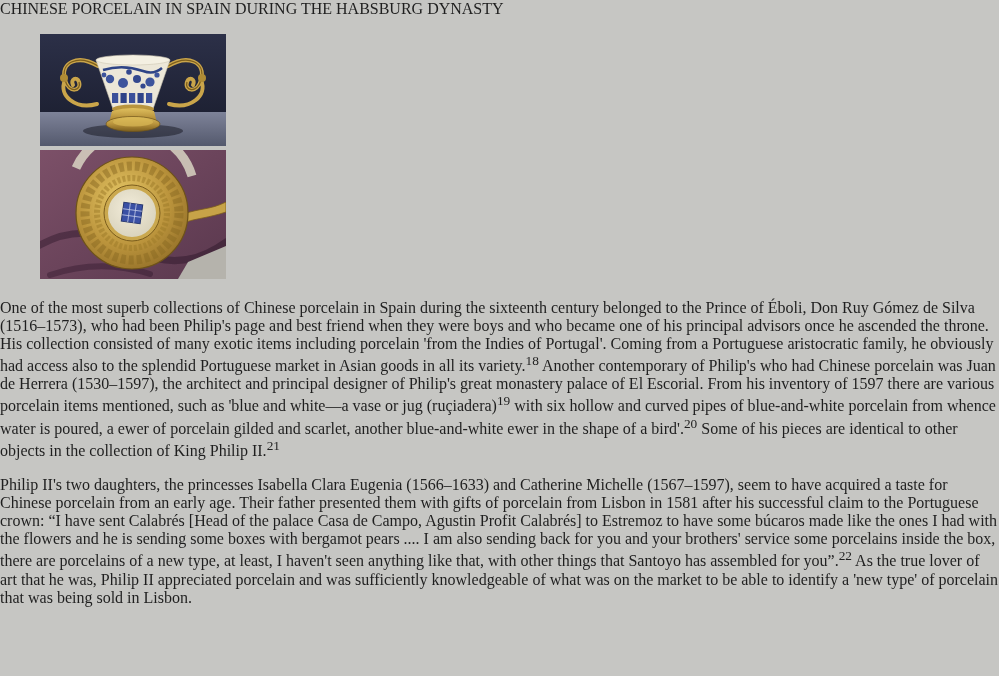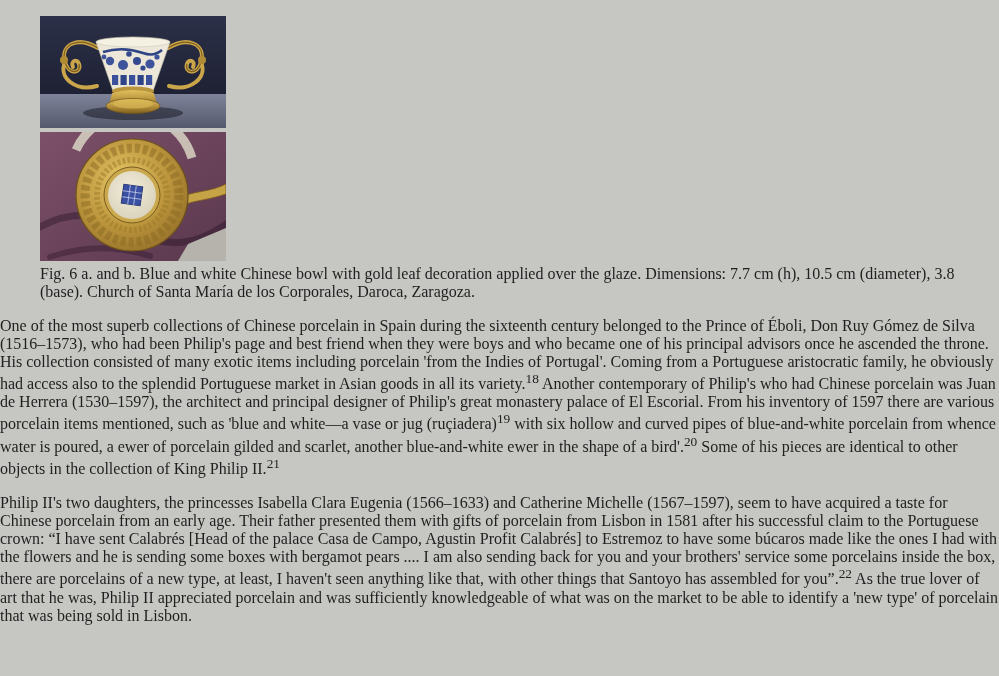--- a/index.html
+++ b/index.html
@@ -75,20 +75,21 @@
 </style>
 </head>
 <body>
 
 <div class="stage">
   <div class="edge-left"></div>
   <div class="edge-right"></div>
   <div class="top-strip"></div>
 
   <div class="page page-left">
+    <div class="rh rh-left">CHINESE PORCELAIN IN SPAIN DURING THE HABSBURG DYNASTY</div>
 
     <div class="text-block tb-left">
       <figure>
         <div class="photo top">
           <svg width="186" height="112" viewBox="0 0 186 112" xmlns="http://www.w3.org/2000/svg">
             <defs>
               <linearGradient id="bgTop" x1="0" y1="0" x2="0" y2="1">
                 <stop offset="0" stop-color="#2c3048"></stop>
                   <stop offset="1" stop-color="#181b2b"></stop>
               </linearGradient>
@@ -168,21 +169,20 @@
             <circle cx="92" cy="63" r="24" fill="url(#cream)"></circle>
             <g transform="translate(92,63) rotate(8)">
               <rect x="-9.5" y="-9.5" width="19" height="19" fill="#3a50a4" stroke="#26366e" stroke-width="1"></rect>
               <line x1="-9.5" y1="-3" x2="9.5" y2="-3" stroke="#c6cde8" stroke-width="1" opacity=".8"></line>
               <line x1="-9.5" y1="3" x2="9.5" y2="3" stroke="#c6cde8" stroke-width="1" opacity=".8"></line>
               <line x1="-3" y1="-9.5" x2="-3" y2="9.5" stroke="#c6cde8" stroke-width="1" opacity=".8"></line>
               <line x1="3" y1="-9.5" x2="3" y2="9.5" stroke="#c6cde8" stroke-width="1" opacity=".8"></line>
             </g>
           </svg>
         </div>
-        <figcaption>Fig. 6 a. and b. Blue and white Chinese bowl with gold leaf decoration applied over the glaze. Dimensions: 7.7 cm (h), 10.5 cm (diameter), 3.8 (base). Church of Santa María de los Corporales, Daroca, Zaragoza.</figcaption>
       </figure>
 
       <p><span>One of the most superb collections of Chinese porcelain in Spain during the sixteenth century belonged to the Prince of Éboli, Don Ruy Gómez de Silva (1516–1573), who had been Philip's page and best friend when they were boys and who became one of his principal advisors once he ascended the throne. His collection consisted of many exotic items including porcelain 'from the Indies of Portugal'. Coming from a Portuguese aristocratic family, he obviously had access also to the splendid Portuguese market in Asian goods in all its variety.</span><sup>18</sup><span> Another contemporary of Philip's who had Chinese porcelain was Juan de Herrera (1530–1597), the architect and principal designer of Philip's great monastery palace of El Escorial. From his inventory of 1597 there are various porcelain items mentioned, such as </span><span class="it">'blue and white—a vase or jug (ruçiadera)</span><sup class="it">19</sup><span class="it"> with six hollow and curved pipes of blue-and-white porcelain from whence water is poured, a ewer of porcelain gilded and scarlet, another blue-and-white ewer in the shape of a bird'.</span><sup>20</sup><span> Some of his pieces are identical to other objects in the collection of King Philip II.</span><sup>21</sup></p>
       <p><span>Philip II's two daughters, the princesses Isabella Clara Eugenia (1566–1633) and Catherine Michelle (1567–1597), seem to have acquired a taste for Chinese porcelain from an early age. Their father presented them with gifts of porcelain from Lisbon in 1581 after his successful claim to the Portuguese crown: </span><span class="it">“I have sent Calabrés</span><span> [Head of the palace Casa de Campo, Agustin Profit Calabrés] </span><span class="it">to Estremoz to have some búcaros made like the ones I had with the flowers and he is sending some boxes with bergamot pears .... I am also sending back for you and your brothers' service some porcelains inside the box, there are porcelains of a new type, at least, I haven't seen anything like that, with other things that Santoyo has assembled for you”.</span><sup>22</sup><span> As the true lover of art that he was, Philip II appreciated porcelain and was sufficiently knowledgeable of what was on the market to be able to identify a 'new type' of porcelain that was being sold in Lisbon.</span></p>
 
     </div>
 
   </div>
 
   <div class="gutter"></div>

